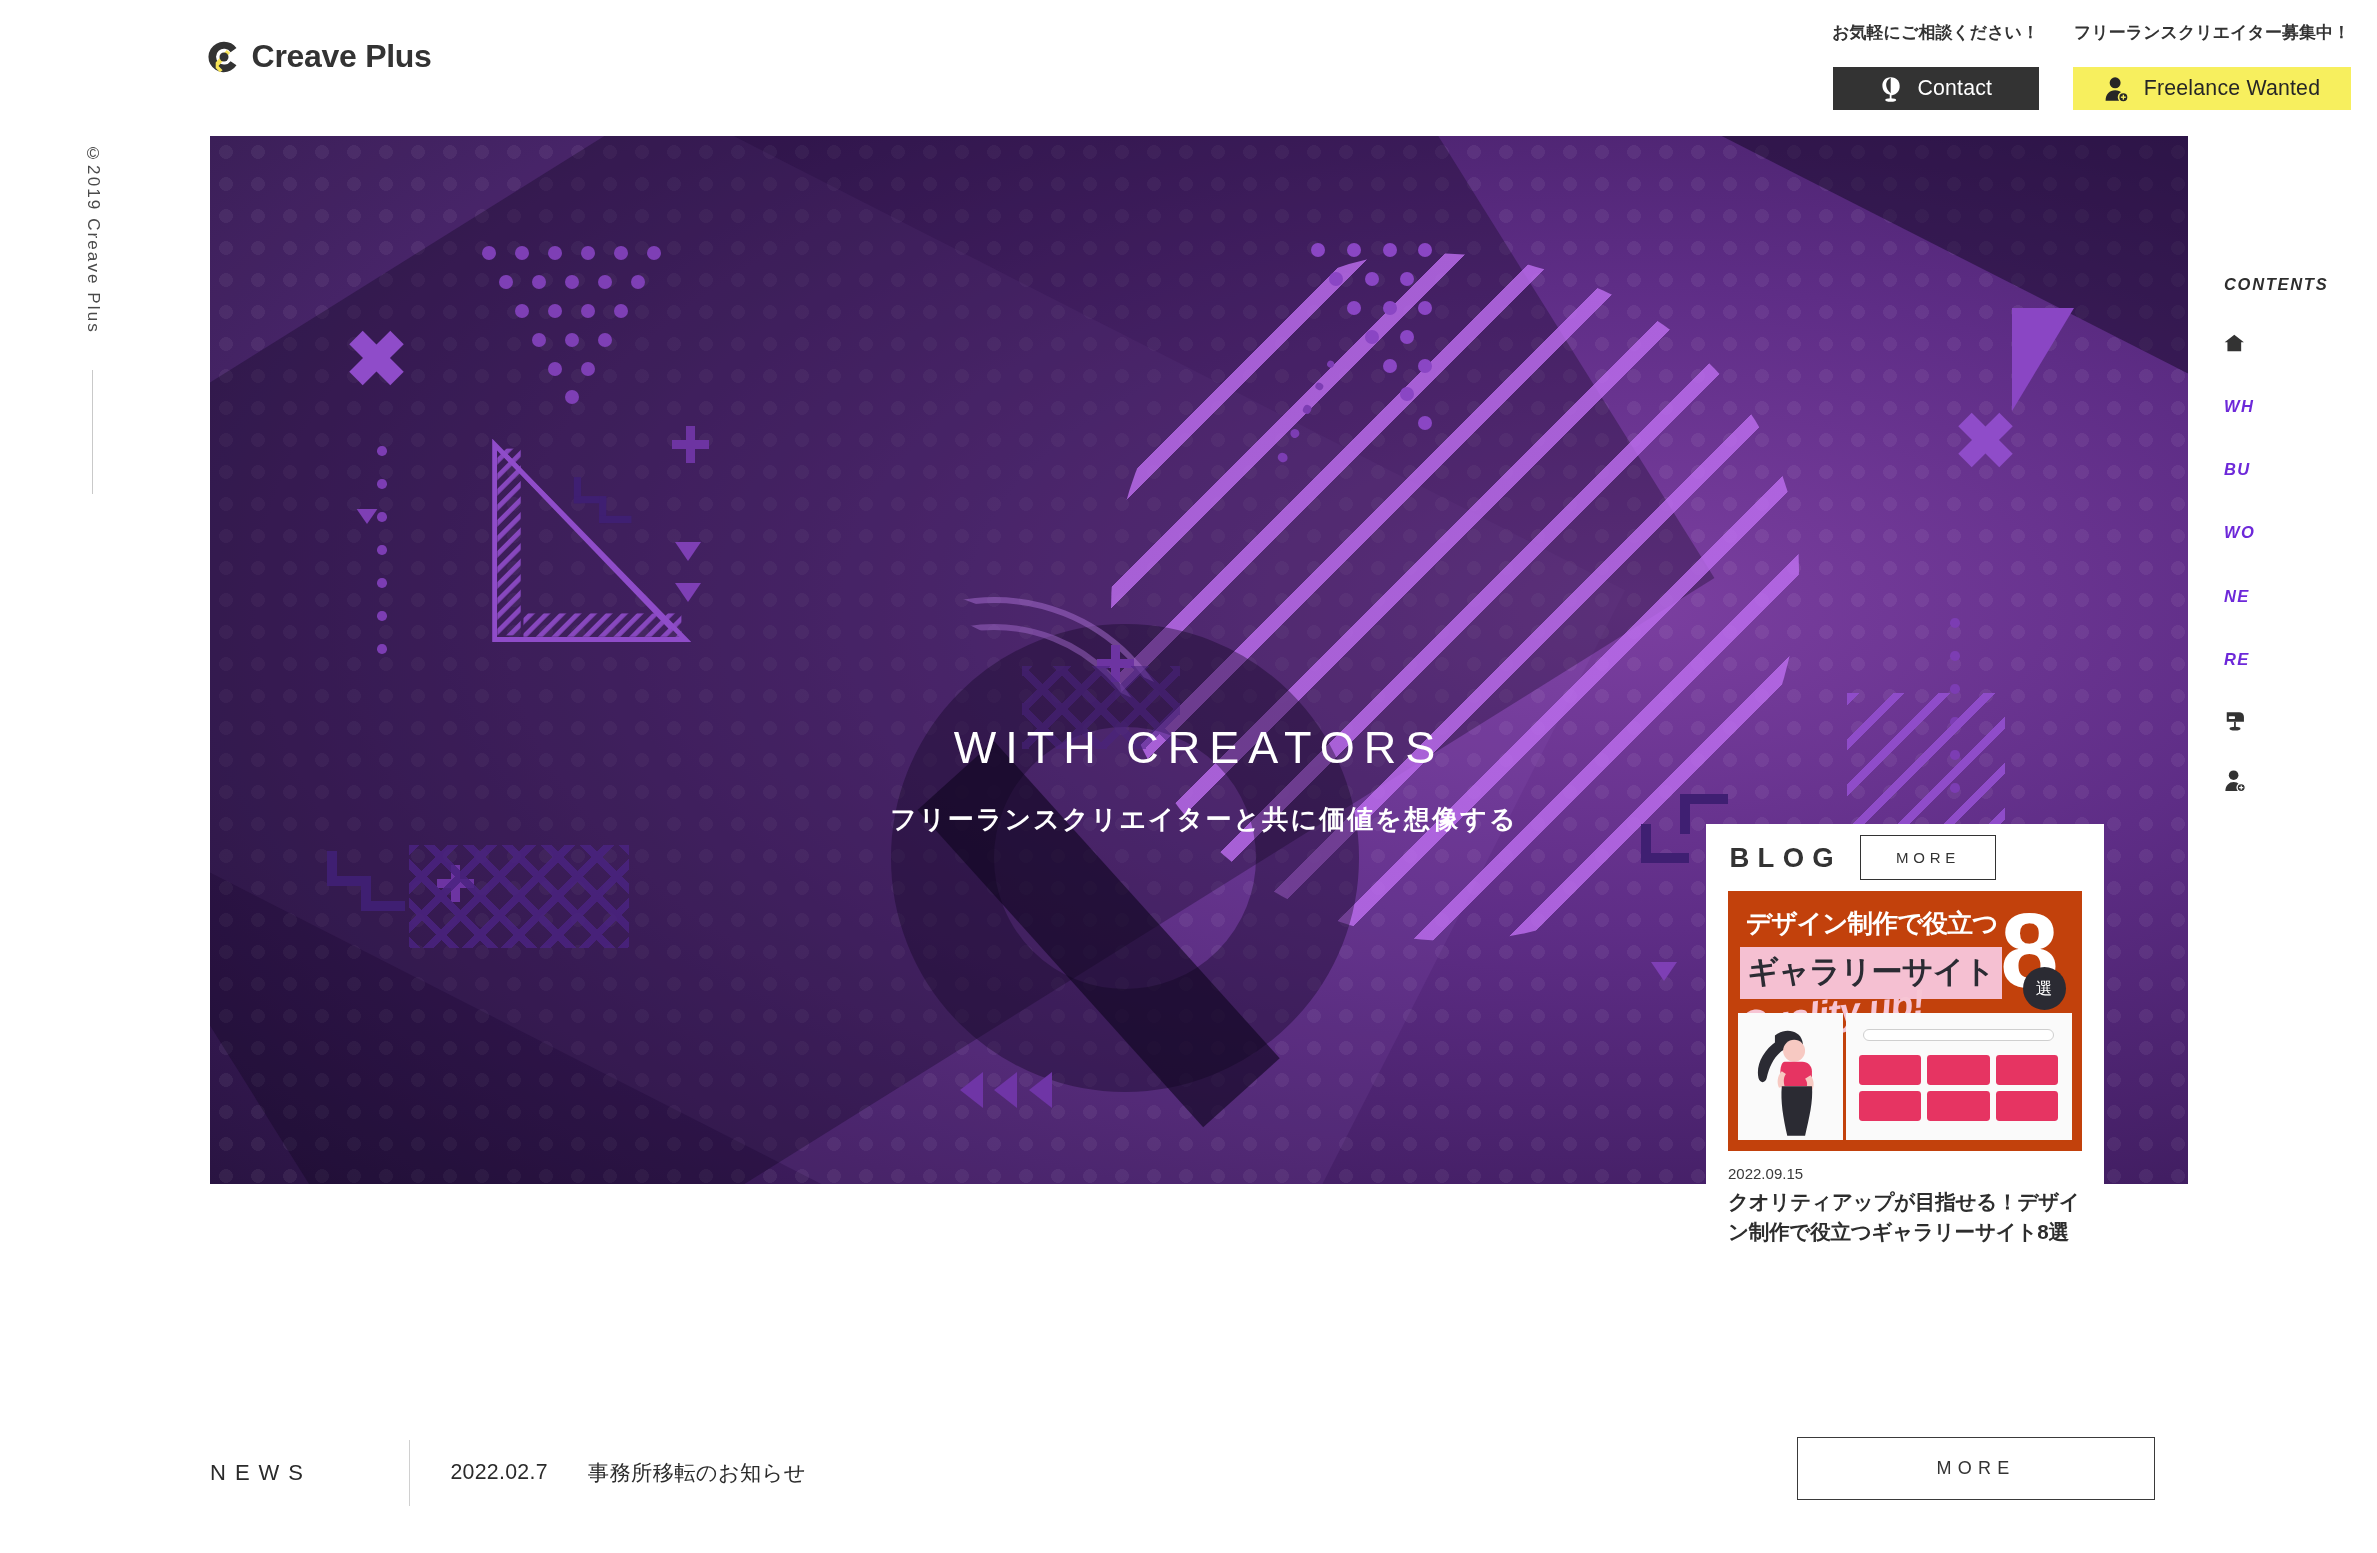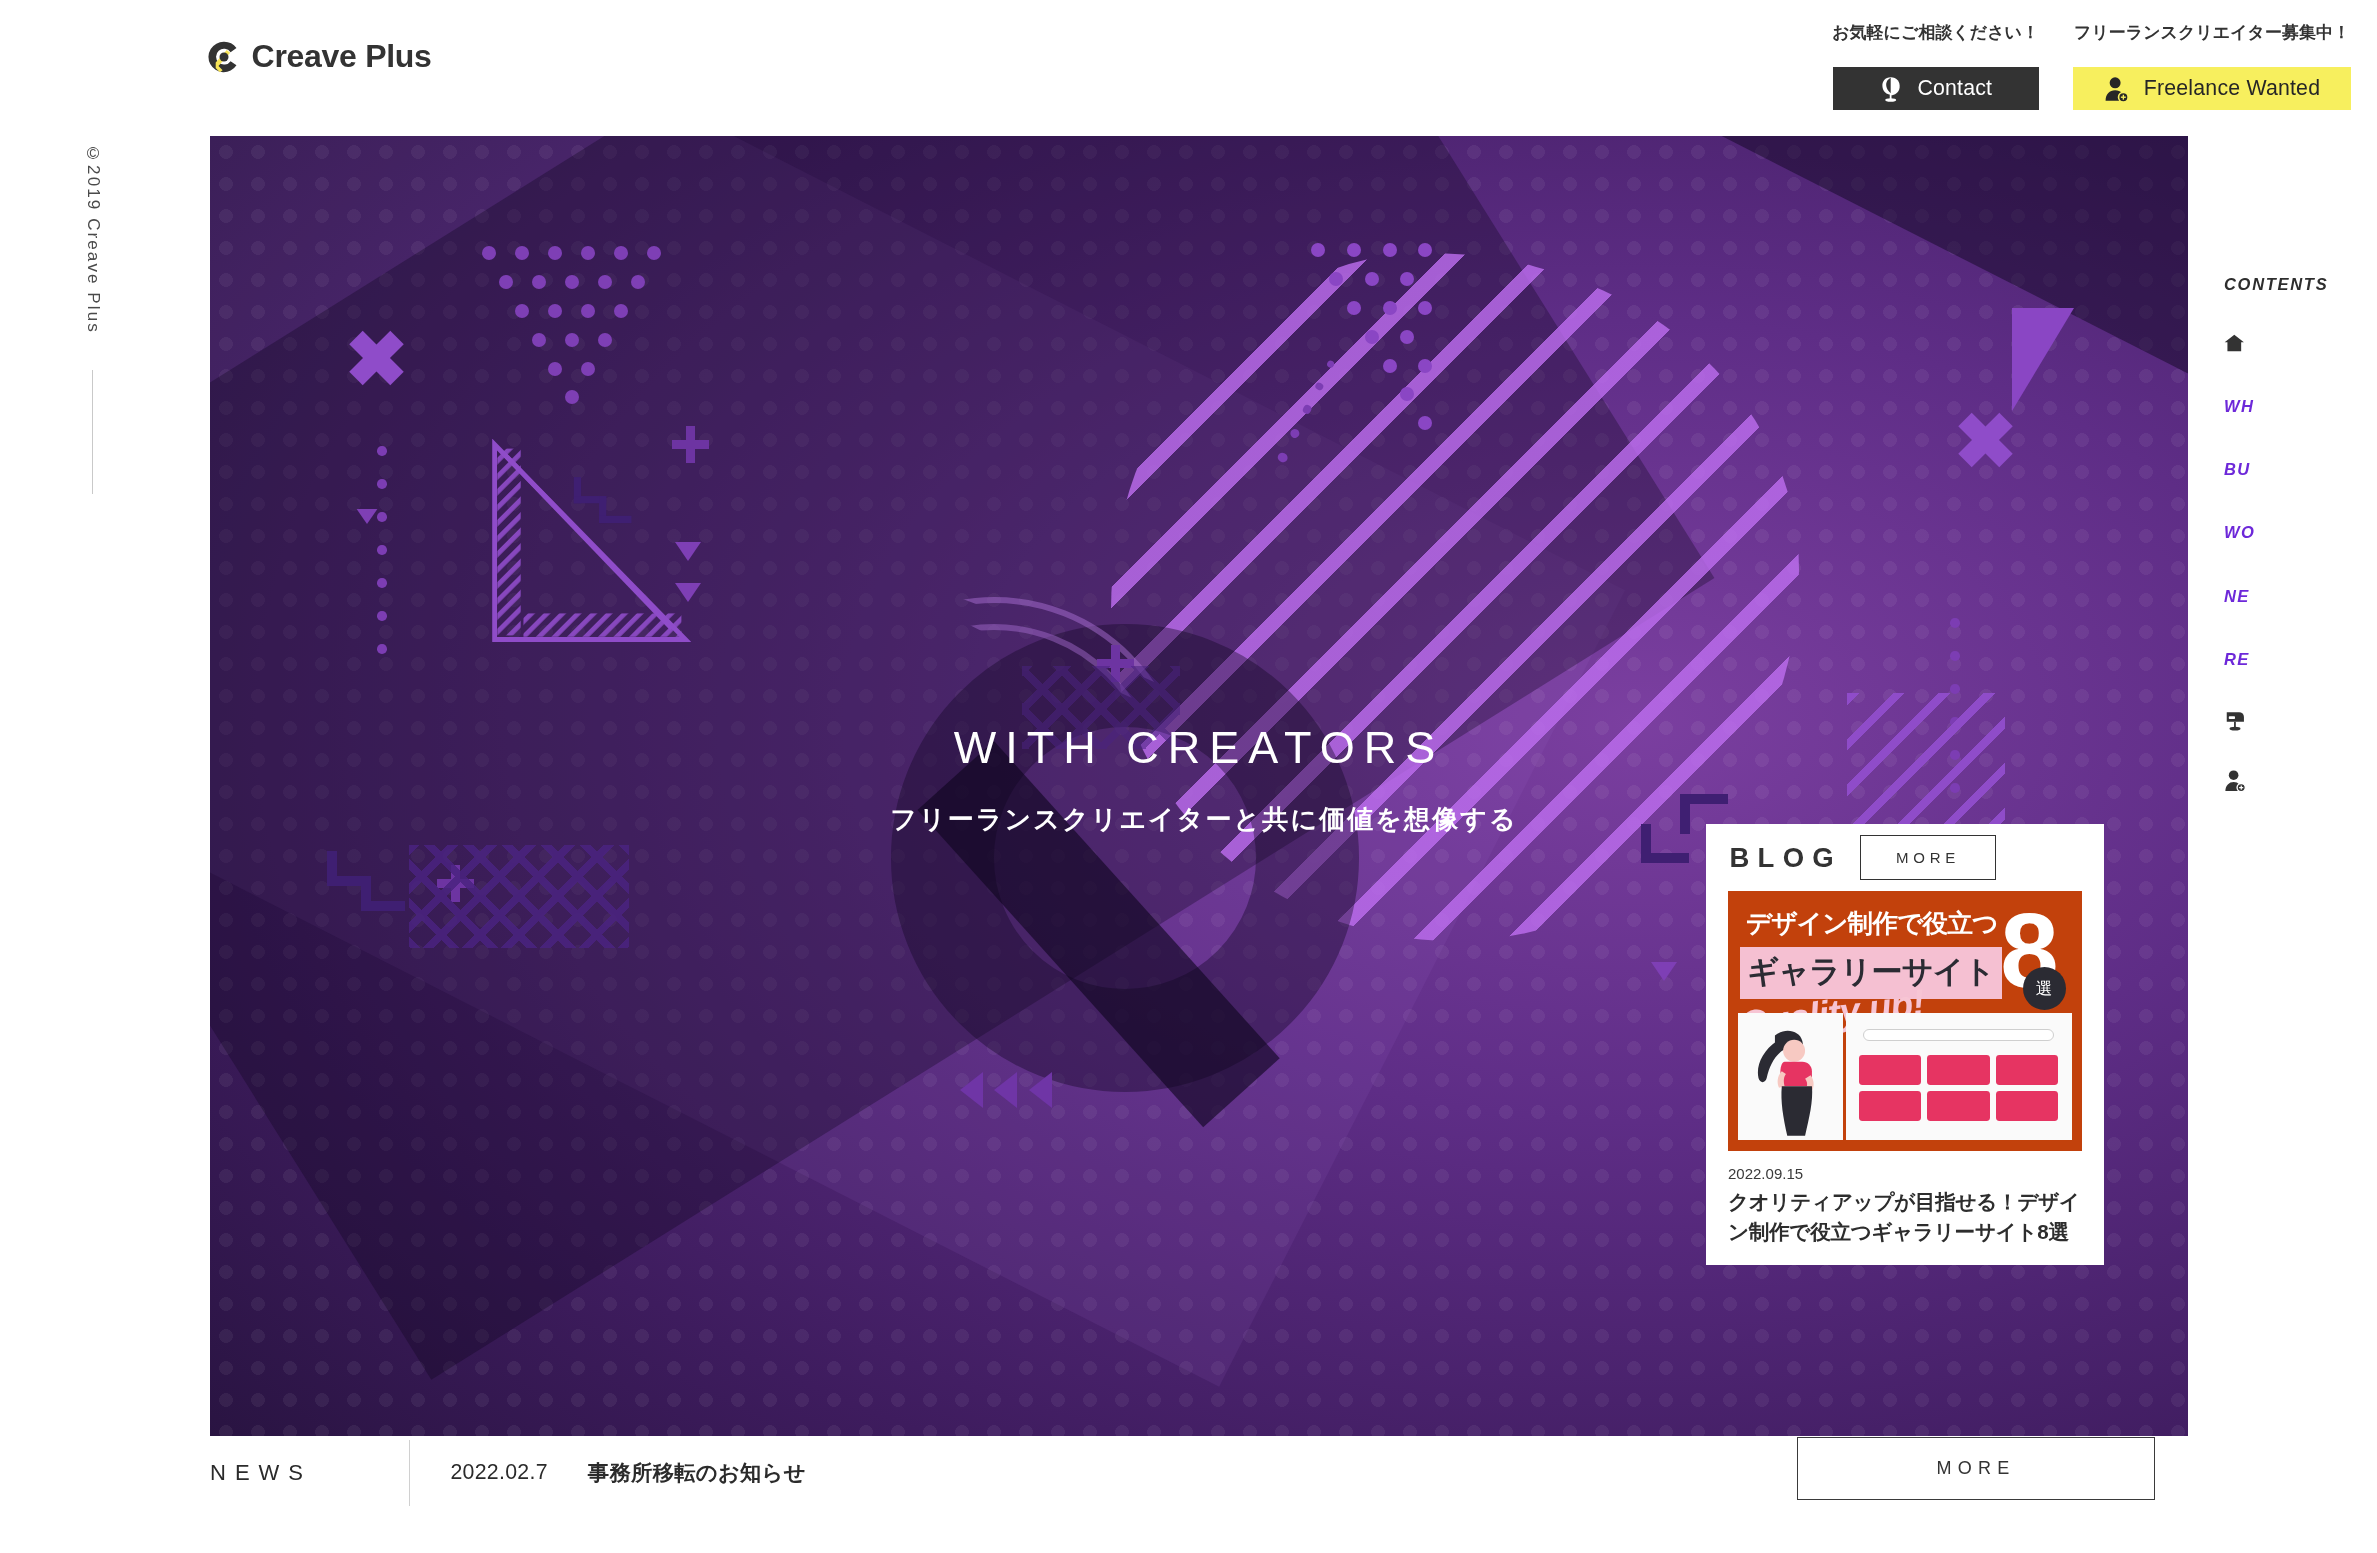--- a/index.html
+++ b/index.html
@@ -27,21 +27,21 @@
   .copyright { writing-mode:vertical-rl; font-size:17px; letter-spacing:2.1px; color:#4a4a4a; white-space:nowrap; }
   .rail-line { width:1.4px; height:124px; background:#c9c9c9; margin-top:36px; }
 
   
   .rightrail { position:absolute; right:43px; top:275px; width:110px; display:flex; flex-direction:column; align-items:flex-start; }
   .rr-title { font-size:16.5px; font-weight:700; font-style:italic; letter-spacing:1.7px; color:#2e2e2e; }
   .rr-item { margin-top:40px; font-size:16.5px; font-style:italic; font-weight:600; letter-spacing:1.4px; color:#6d28d9; display:flex; align-items:center; justify-content:center; height:23.4px; cursor:pointer; }
   .rr-item.icon { margin-top:37px; }
 
   
-  .hero { position:absolute; left:210px; top:136px; width:1978px; height:1300px; overflow:hidden;
+  .hero { position:absolute; left:210px; top:136px; width:1978px; height:1048px; overflow:hidden;
           background:
             radial-gradient(120% 110% at 72% 45%, #7b3fa0 0%, #5e2d86 28%, #3e1c5e 58%, #25123c 82%, #190b2a 100%);
   }
   .hero-layer { position:absolute; inset:0; }
 
   
   .dots { position:absolute; inset:0;
     background-image: radial-gradient(circle, rgba(255,255,255,0.055) 30%, rgba(255,255,255,0) 31%);
     background-size: 32px 32px; }
 
@@ -157,21 +157,21 @@
   .th-girl { position:absolute; left:26px; top:135px; width:72px; height:111px; }
 
   .blog-date { margin:13.8px 0 0 22px; font-size:15px; color:#3a3a3a; }
   .blog-text { margin:5.5px 22px 19px 22px; font-size:20.6px; font-weight:700; line-height:1.42; color:#2d2d2d; letter-spacing:-0.3px; }
 
   
   .newsbar { position:absolute; left:210px; top:1431px; width:1978px; height:83px; display:flex; align-items:center; }
   .news-label { font-size:22px; letter-spacing:9px; color:#2b2b2b; font-weight:400; width:199px; }
   .news-div { width:1.4px; height:66px; background:#d0d0d0; margin-right:40px; }
   .news-date { font-size:21.3px; color:#2b2b2b; margin-right:40px; letter-spacing:0.3px; }
-  .news-text { font-size:21.3px; color:#2b2b2b; letter-spacing:0.3px;font-weight:bold; }
+  .news-text { font-size:21.3px; color:#2b2b2b; letter-spacing:0.3px; }
   .news-more { position:absolute; right:33px; top:5.5px; width:358px; height:63px; border:1.4px solid #3a3a3a;
                display:flex; align-items:center; justify-content:center; font-size:18px; letter-spacing:6.2px; color:#333; cursor:pointer; }
 
   svg { display:block; }
 </style>
 </head>
 <body>
 
 <div class="page">
 

